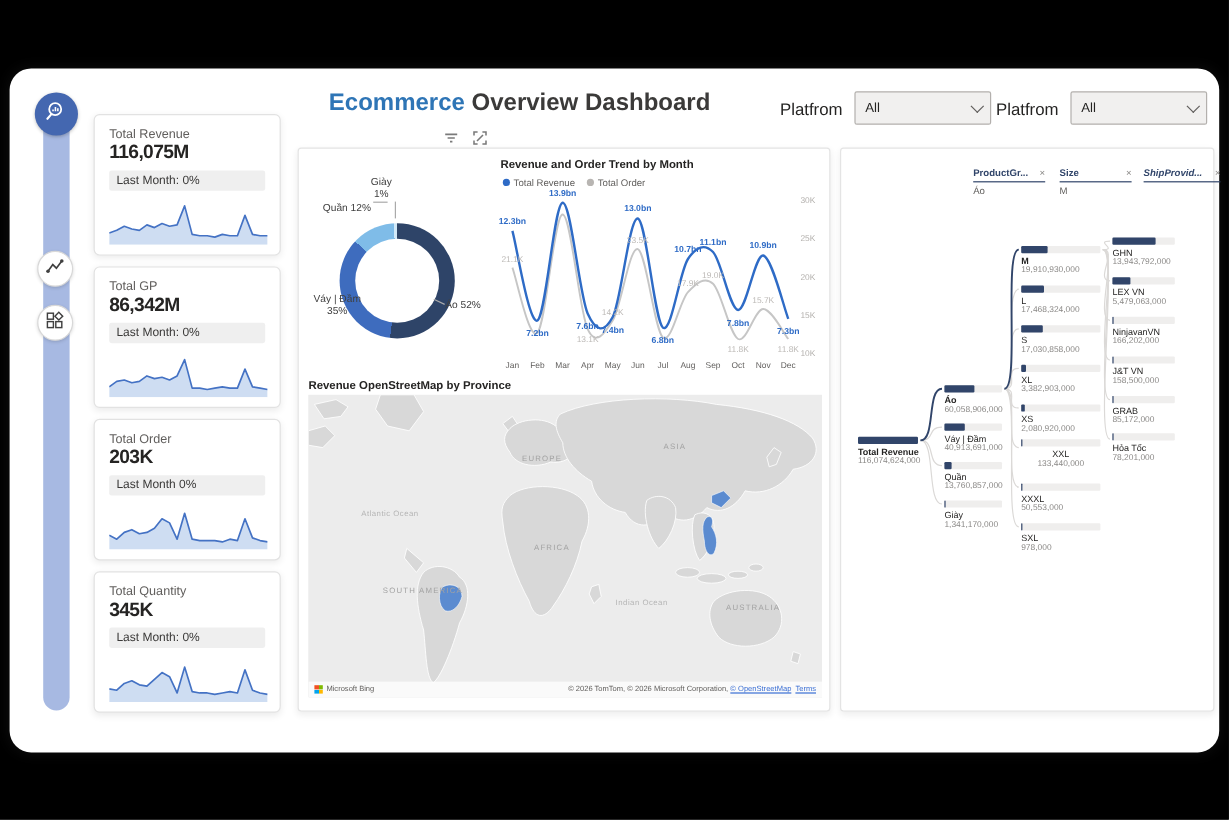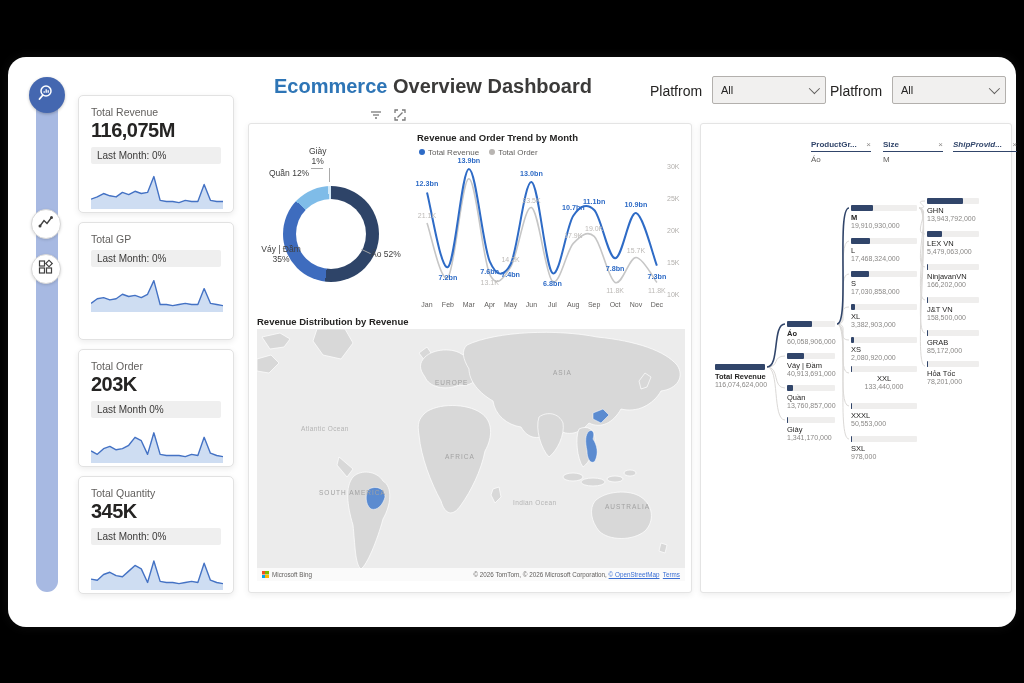--- a/index.html
+++ b/index.html
@@ -13,21 +13,21 @@
   .side-bar { position:absolute; left:28px; top:30px; width:22px; height:505px;
     background:#a7b9e2; border-radius:11px; }
   .side-circle { position:absolute; border-radius:50%; display:flex; align-items:center; justify-content:center; }
   .side-circle.blue { left:21px; top:20px; width:36px; height:36px; background:#4467b0; box-shadow:0 1px 3px rgba(0,0,0,.25); }
   .side-circle.white { left:23px; width:30px; height:30px; background:#fff; border:1px solid #d8d8d8; box-shadow:0 1px 3px rgba(0,0,0,.15); }
 
   
   .kpi { position:absolute; left:70px; width:156px; height:118px; background:#fff;
     border:1px solid #e2e2e2; border-radius:5px; box-shadow:0 2px 6px rgba(0,0,0,.08); padding:10px 12px 6px 12px; }
   .kpi-label { font-size:10.5px; color:#605e5c; }
-  .kpi-value { font-size:20px; font-weight:700; color:#252423; letter-spacing:-0.5px; margin-top:1px; }
+  .kpi-value { font-size:16px; font-weight:700; color:#252423; letter-spacing:-0.5px; margin-top:1px; }
   .kpi-sub { margin-top:5px; background:#efefef; border-radius:2px; font-size:10px; color:#3b3a39; padding:3px 6px; }
   .kpi svg { display:block; margin-top:3px; }
 
   
   .title { position:absolute; left:250px; top:18px; font-size:20px; font-weight:700; color:#3b3a39;margin-left:16px; }
   .title .accent { color:#2e75b6; }
   .tool-ic { position:absolute; width:16px; height:16px; color:#7a7a7a; }
   .slicer-label { position:absolute; top:26px; font-size:14px; color:#252423; }
   .slicer-box { position:absolute; top:19px; width:114px; height:28px; background:#f1f0ef;
     border:1px solid #b3b0ad; border-radius:2px; font-size:11px; color:#252423;
@@ -120,20 +120,21 @@
     <div class="kpi-label">Total Revenue</div>
     <div class="kpi-value">116,075M</div>
     <div class="kpi-sub">Last Month: 0%</div>
     <svg class="spark" width="132" height="42">
         <polygon points="0,42 0,32.2 6.285714285714286,29.933333333333334 12.571428571428571,26.533333333333335 18.857142857142858,28.8 25.142857142857142,29.933333333333334 31.428571428571427,25.4 37.714285714285715,27.666666666666668 44,24.266666666666666 50.285714285714285,26.533333333333335 56.57142857142857,25.4 62.857142857142854,9.533333333333331 69.14285714285714,33.333333333333336 75.42857142857143,34.46666666666667 81.71428571428571,34.46666666666667 88,35.6 94.28571428571428,33.333333333333336 100.57142857142857,34.46666666666667 106.85714285714286,34.46666666666667 113.14285714285714,17.46666666666667 119.42857142857143,33.333333333333336 125.71428571428571,34.46666666666667 132,34.46666666666667 132,42" fill="#c9d9f1" opacity="0.9"></polygon>
         <polyline points="0,32.2 6.285714285714286,29.933333333333334 12.571428571428571,26.533333333333335 18.857142857142858,28.8 25.142857142857142,29.933333333333334 31.428571428571427,25.4 37.714285714285715,27.666666666666668 44,24.266666666666666 50.285714285714285,26.533333333333335 56.57142857142857,25.4 62.857142857142854,9.533333333333331 69.14285714285714,33.333333333333336 75.42857142857143,34.46666666666667 81.71428571428571,34.46666666666667 88,35.6 94.28571428571428,33.333333333333336 100.57142857142857,34.46666666666667 106.85714285714286,34.46666666666667 113.14285714285714,17.46666666666667 119.42857142857143,33.333333333333336 125.71428571428571,34.46666666666667 132,34.46666666666667" fill="none" stroke="#4472c4" stroke-width="1.4" stroke-linejoin="round"></polyline>
       </svg>
   </div>
   <div class="kpi" style="top:165px;">
     <div class="kpi-label">Total GP</div>
+    <div class="kpi-value">86,342M</div>
     <div class="kpi-sub">Last Month: 0%</div>
     <svg class="spark" width="132" height="42">
         <polygon points="0,42 0,33.333333333333336 6.285714285714286,28.8 12.571428571428571,27.666666666666668 18.857142857142858,29.933333333333334 25.142857142857142,28.8 31.428571428571427,24.266666666666666 37.714285714285715,26.533333333333335 44,25.4 50.285714285714285,27.666666666666668 56.57142857142857,24.266666666666666 62.857142857142854,10.666666666666664 69.14285714285714,34.46666666666667 75.42857142857143,34.46666666666667 81.71428571428571,35.6 88,34.46666666666667 94.28571428571428,33.333333333333336 100.57142857142857,34.46666666666667 106.85714285714286,34.46666666666667 113.14285714285714,18.6 119.42857142857143,33.333333333333336 125.71428571428571,34.46666666666667 132,35.6 132,42" fill="#c9d9f1" opacity="0.9"></polygon>
         <polyline points="0,33.333333333333336 6.285714285714286,28.8 12.571428571428571,27.666666666666668 18.857142857142858,29.933333333333334 25.142857142857142,28.8 31.428571428571427,24.266666666666666 37.714285714285715,26.533333333333335 44,25.4 50.285714285714285,27.666666666666668 56.57142857142857,24.266666666666666 62.857142857142854,10.666666666666664 69.14285714285714,34.46666666666667 75.42857142857143,34.46666666666667 81.71428571428571,35.6 88,34.46666666666667 94.28571428571428,33.333333333333336 100.57142857142857,34.46666666666667 106.85714285714286,34.46666666666667 113.14285714285714,18.6 119.42857142857143,33.333333333333336 125.71428571428571,34.46666666666667 132,35.6" fill="none" stroke="#4472c4" stroke-width="1.4" stroke-linejoin="round"></polyline>
       </svg>
   </div>
   <div class="kpi" style="top:292px;">
     <div class="kpi-label">Total Order</div>
     <div class="kpi-value">203K</div>
     <div class="kpi-sub">Last Month 0%</div>
@@ -231,21 +232,21 @@
         <text x="103.6" y="123.18999999999998" font-size="7.2" font-weight="bold" fill="#2e6bc6" text-anchor="middle">7.4bn</text>
         <text x="124.5" y="22.149999999999977" font-size="7.2" font-weight="bold" fill="#2e6bc6" text-anchor="middle">13.0bn</text>
         <text x="145.39999999999998" y="131.98" font-size="7.2" font-weight="bold" fill="#2e6bc6" text-anchor="middle">6.8bn</text>
         <text x="166.29999999999998" y="55.845" font-size="7.2" font-weight="bold" fill="#2e6bc6" text-anchor="middle">10.7bn</text>
         <text x="187.2" y="49.984999999999985" font-size="7.2" font-weight="bold" fill="#2e6bc6" text-anchor="middle">11.1bn</text>
         <text x="208.1" y="117.33" font-size="7.2" font-weight="bold" fill="#2e6bc6" text-anchor="middle">7.8bn</text>
         <text x="229" y="52.91499999999999" font-size="7.2" font-weight="bold" fill="#2e6bc6" text-anchor="middle">10.9bn</text>
         <text x="249.89999999999998" y="124.655" font-size="7.2" font-weight="bold" fill="#2e6bc6" text-anchor="middle">7.3bn</text>
       </svg>
 
-    <div class="vis-title abs" style="left:8px; top:192px;">Revenue Distribution by Revenue</div>
+    <div class="vis-title abs" style="left:8px; top:192px;">Revenue OpenStreetMap by Province</div>
     <div class="map-wrap">
       <svg width="428" height="255" viewBox="0 0 428 255">
         <rect x="0" y="0" width="428" height="255" fill="#ececec"></rect>
         <g fill="#d8d8d8" stroke="#ffffff" stroke-width="0.7">
           <path d="M5,8 L23,4 33,10 27,18 13,20 Z"></path>
           <path d="M60,0 L88,0 96,14 84,30 66,26 56,12 Z"></path>
           <path d="M0,30 L14,26 22,34 12,44 0,42 Z"></path>
           <path d="M82,128 L96,140 90,148 80,136 Z"></path>
           <path d="M96,148 C104,140 120,142 126,152 C136,158 134,176 126,190 C120,212 110,236 104,240 C98,236 98,214 96,196 C90,176 88,158 96,148 Z"></path>
           <path d="M162,24 L170,18 174,24 168,32 Z"></path>

